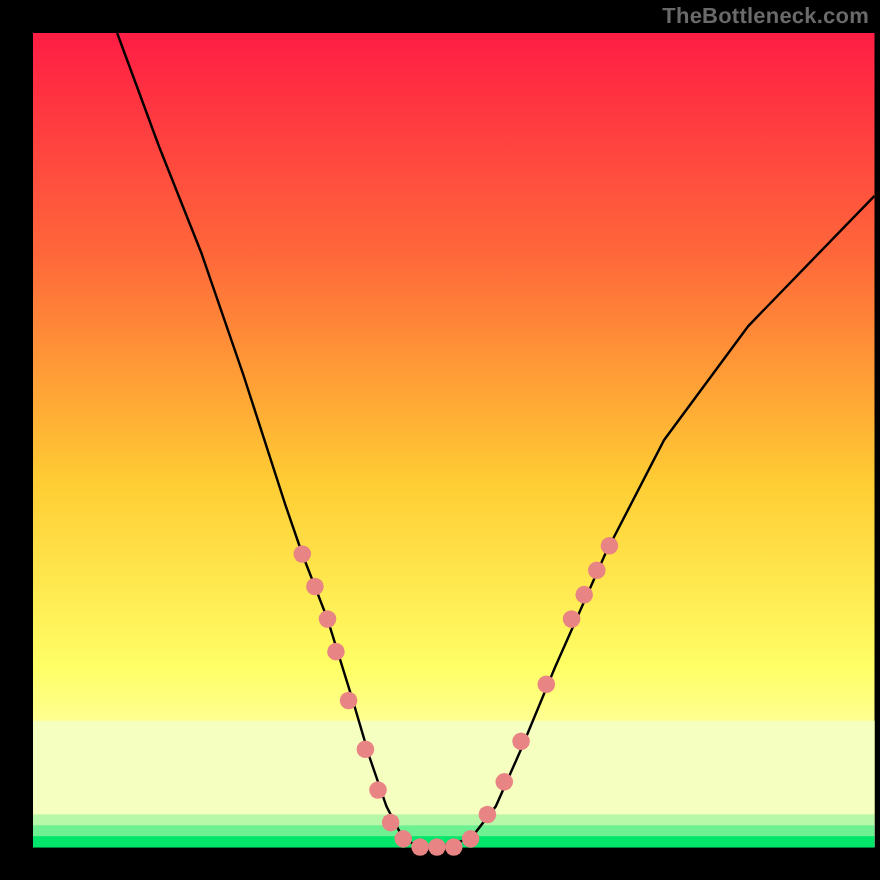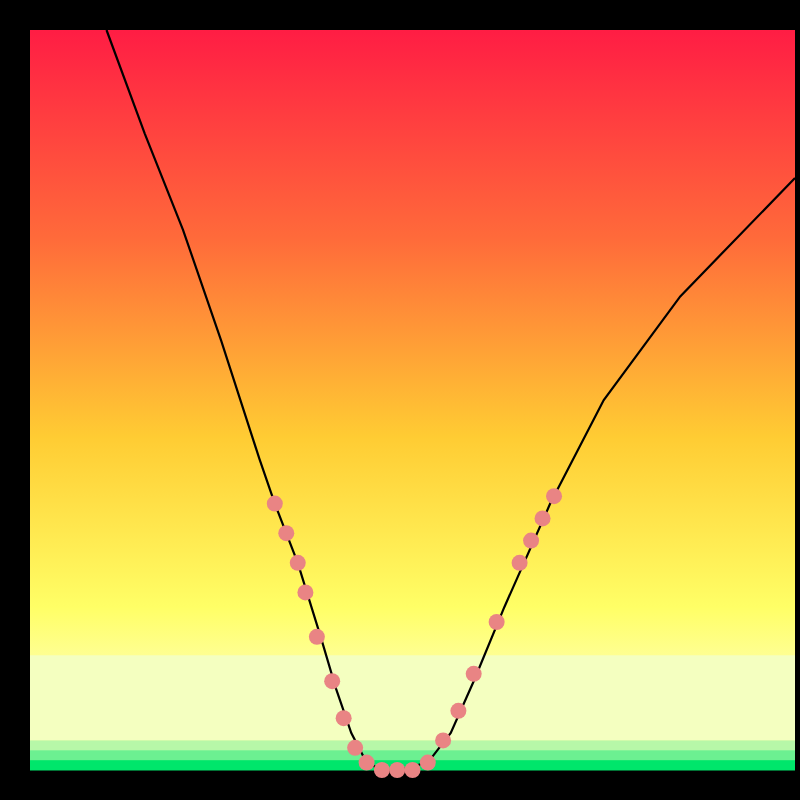--- a/index.html
+++ b/index.html
@@ -30,20 +30,21 @@
   svg {
     position: absolute;
     top: 0;
     left: 0;
   }
 </style>
 </head>
 <body>
 
 <div class="container">
+  <div class="watermark">TheBottleneck.com</div>
   <svg id="chart-svg" width="800" height="800" viewBox="0 0 800 800">
     <defs>
       <linearGradient id="bg-grad" x1="0" y1="0" x2="0" y2="1">
         <stop id="g-top" offset="0%" stop-color="#ff1d44"></stop>
         <stop offset="28%" stop-color="#ff6a3a"></stop>
         <stop offset="55%" stop-color="#ffcc33"></stop>
         <stop offset="78%" stop-color="#ffff66"></stop>
         <stop offset="88%" stop-color="#feffa8"></stop>
         <stop offset="100%" stop-color="#feffa8"></stop>
       </linearGradient>

